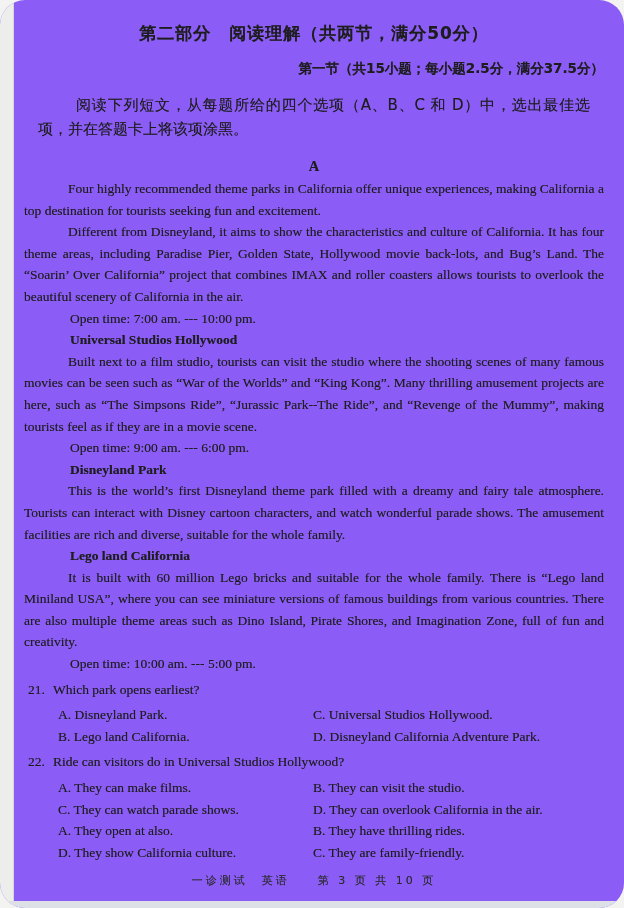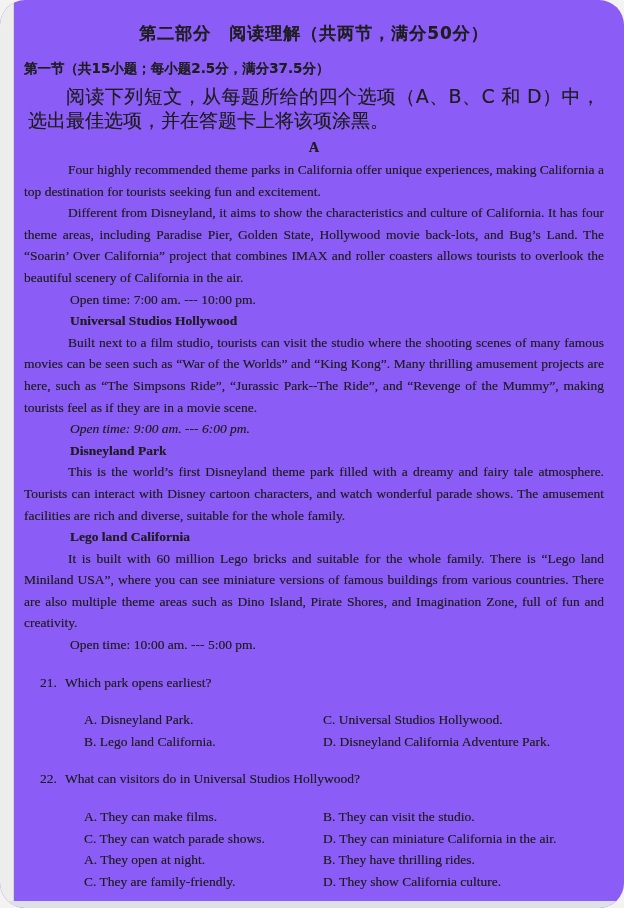--- a/index.html
+++ b/index.html
@@ -29,46 +29,46 @@
     color:#1d1d1d;
     font-size:13.5px;line-height:21.6px;
     text-shadow:0 0 .45px rgba(30,30,30,.5);
   }
   .cjk{font-family:"DejaVu Sans","Liberation Sans",sans-serif;}
   .part-title{
     text-align:center;font-weight:bold;font-size:17px;
     line-height:26px;margin:8px 0 12px;letter-spacing:1px;
   }
   .section-title{
-    font-weight:bold;font-size:13.5px;line-height:21px;margin:0 0 5px;
+    font-weight:bold;font-size:13.5px;line-height:21px;margin:0 0 5px;text-align:right;
   }
   .instruction{
-    margin:4px;text-indent:38px;text-align:justify;
-    font-size:19px;line-height:24px;
+    margin:14px;text-indent:38px;text-align:justify;
+    font-size:15px;line-height:24px;
   }
   .passage-label{
     text-align:center;font-weight:bold;font-size:14.5px;line-height:22px;
     margin:1px 0 1px;
   }
   .para{
     margin:0;text-align:justify;text-indent:44px;
   }
   .park-name{
     font-weight:bold;padding-left:46px;
   }
   .open-time{
     padding-left:46px;
   }
-  .open-time.italic{font-style:italic;}
-  .question{margin:16px;}
+  .open-time.italic{}
+  .question{margin:4px;}
   .qnum{display:inline-block;width:25px;}
   .qtext{padding-left:0;}
   .options{
     display:grid;grid-template-columns:239px auto;
-    margin-left:60px;column-gap:0;
+    margin-left:34px;column-gap:16px;
   }
   .footer{
     text-align:center;
     font-size:11px;line-height:14px;
     margin-top:11px;
     color:#2c2c2c;
     letter-spacing:3px;
     filter:blur(.3px);
   }
 </style>
@@ -108,34 +108,34 @@
       <span class="qnum">21.</span><span class="qtext">Which park opens earliest?</span>
     </div>
     <div class="options">
       <div class="opt">A. Disneyland Park.</div>
       <div class="opt">C. Universal Studios Hollywood.</div>
       <div class="opt">B. Lego land California.</div>
       <div class="opt">D. Disneyland California Adventure Park.</div>
     </div>
 
     <div class="question">
-      <span class="qnum">22.</span><span class="qtext">What can visitors do in Universal Studios Hollywood?</span>
+      <span class="qnum">22.</span><span class="qtext">Ride can visitors do in Universal Studios Hollywood?</span>
     </div>
     <div class="options">
       <div class="opt">A. They can make films.</div>
       <div class="opt">B. They can visit the studio.</div>
       <div class="opt">C. They can watch parade shows.</div>
-      <div class="opt">D. They can miniature California in the air.</div>
+      <div class="opt">D. They can overlook California in the air.</div>
     </div>
 
     <div class="options">
-      <div class="opt">A. They open at night.</div>
+      <div class="opt">A. They open at also.</div>
       <div class="opt">B. They have thrilling rides.</div>
+      <div class="opt">D. They show California culture.</div>
       <div class="opt">C. They are family-friendly.</div>
-      <div class="opt">D. They show California culture.</div>
     </div>
 
     <div class="footer cjk">一诊测试　英语　　第 3 页 共 10 页</div>
 
   </div>
 
   <div class="bottom-strip"></div>
 </div>
 
 </body></html>

